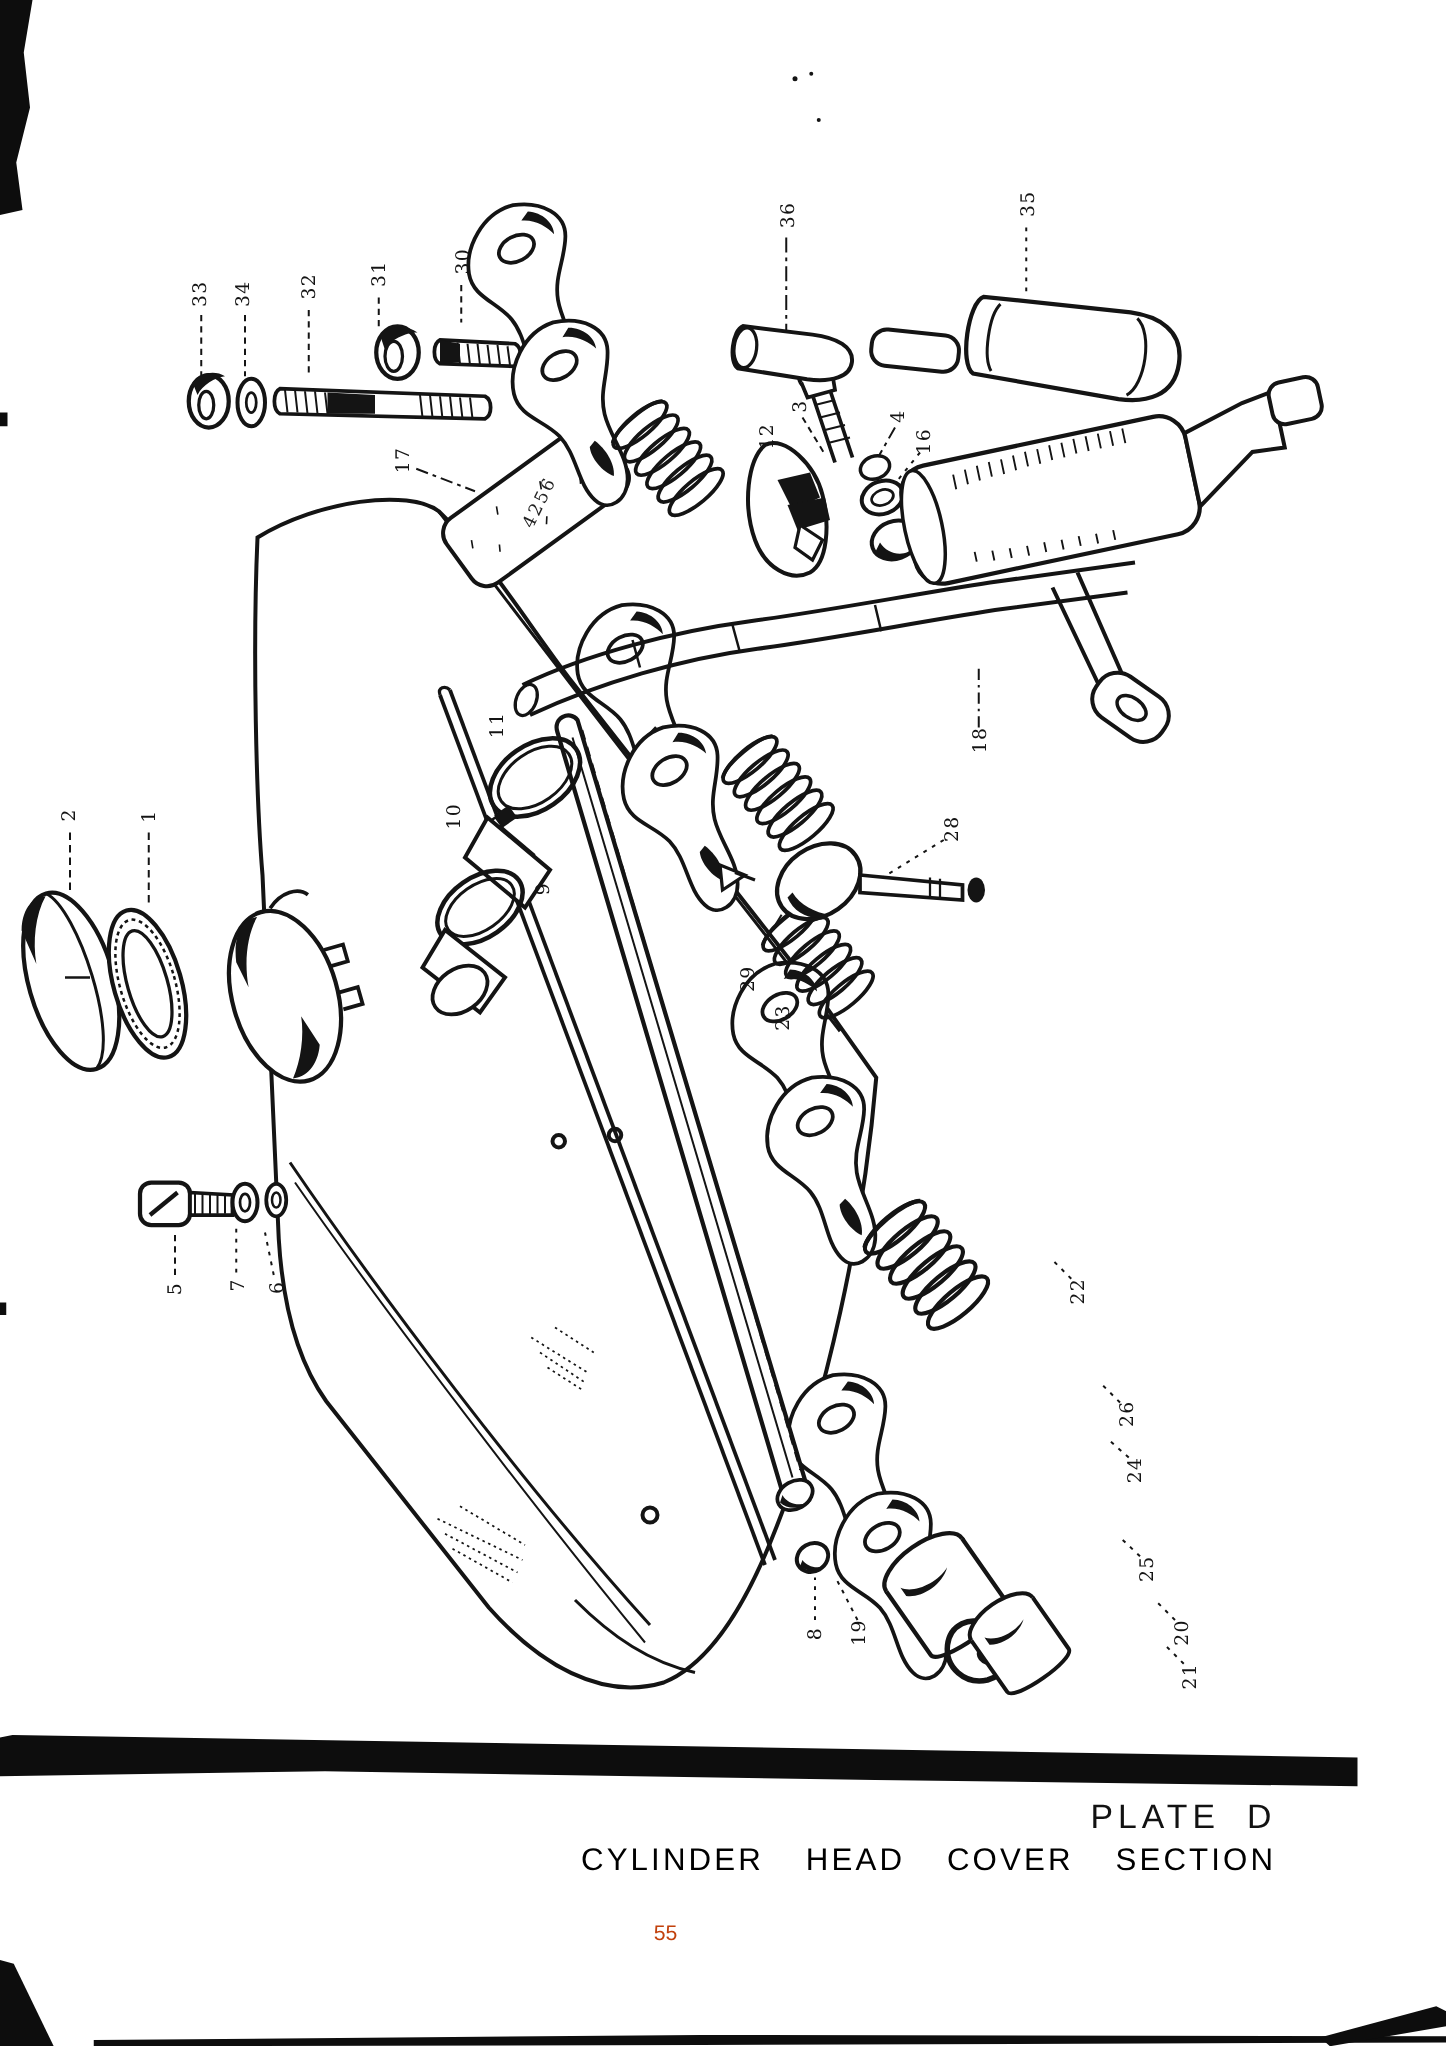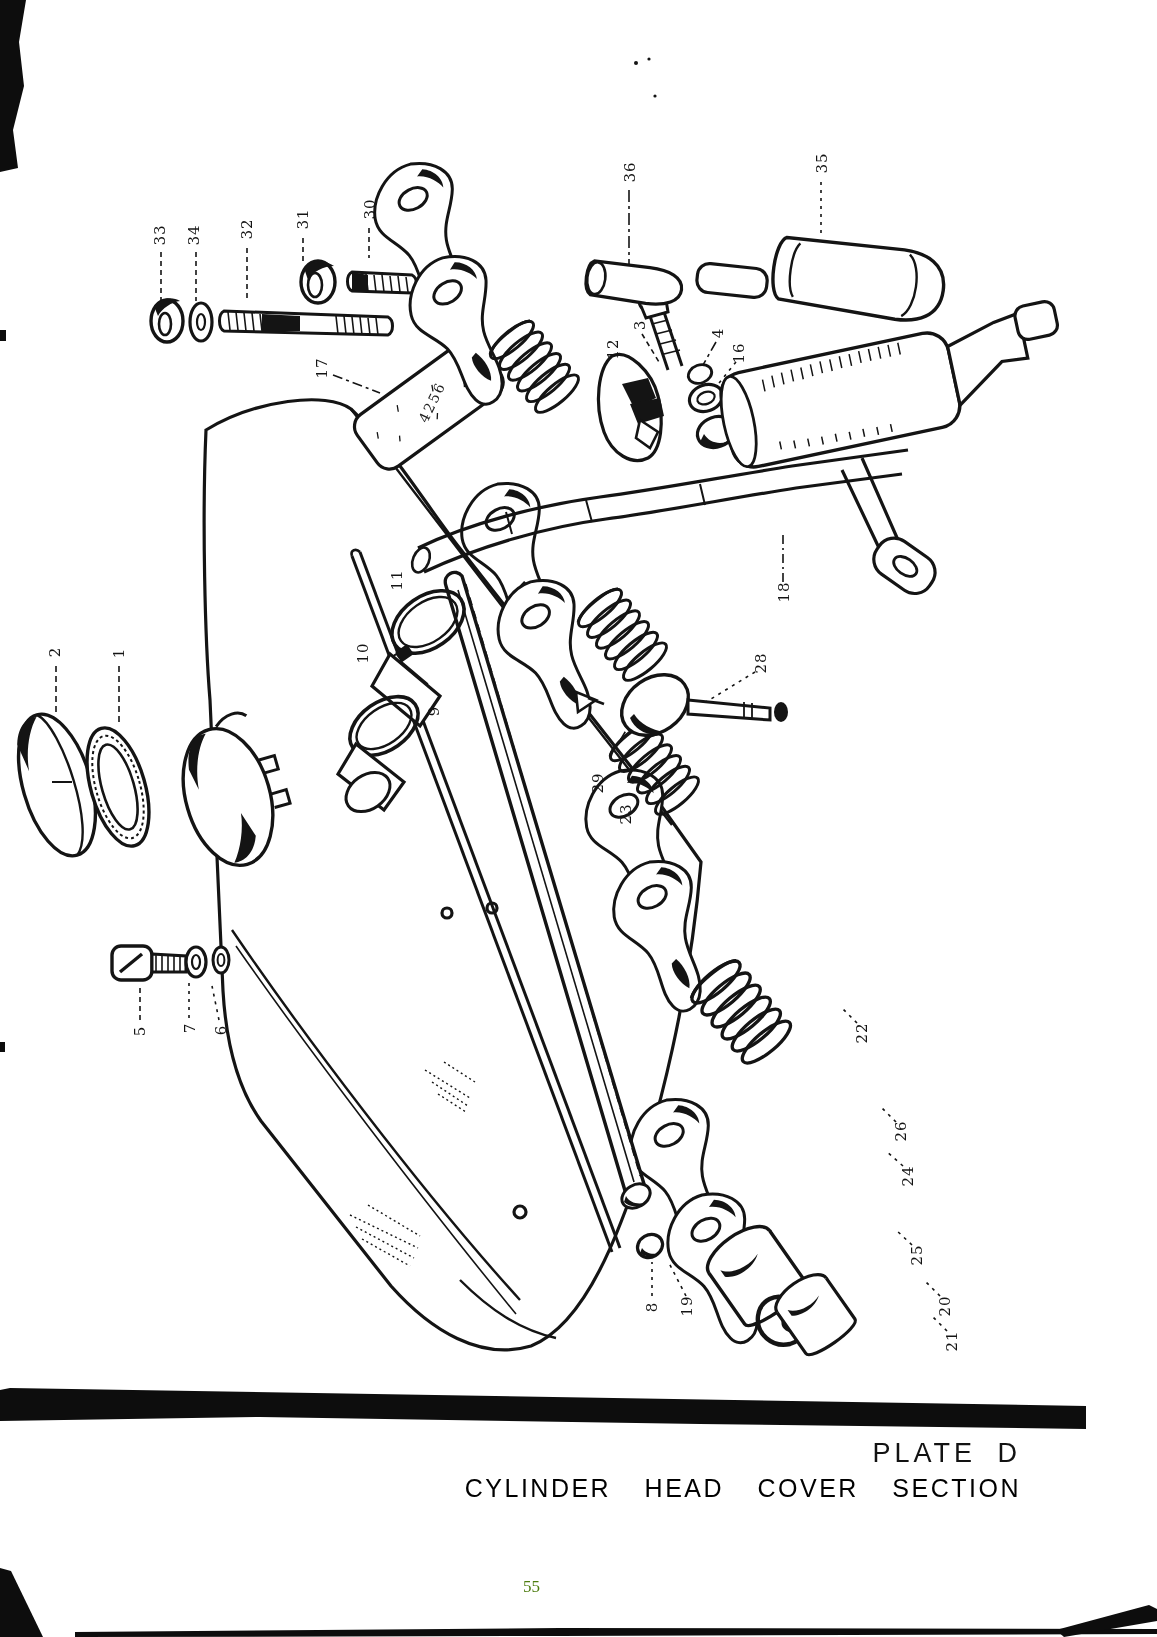--- a/index.html
+++ b/index.html
@@ -44,24 +44,23 @@
     position:absolute;
     right:136px;top:1474px;
     font-size:25px;
     letter-spacing:2.5px;
     word-spacing:24px;
     color:#000000;
   }
   .page-number{
     position:absolute;
     left:523px;top:1537px;
-    font-family:Liberation Serif, serif;
+    font-family:Liberation Sans, sans-serif;
     font-size:17px;
-    color:#4d7c0f;
-    margin-top:40px;
+    color:#c2410c;
   }
 </style>
 </head>
 <body>
 
 <div class="page">
 
 <svg width="1157" height="1637" viewBox="0 0 1157 1637">
   <defs>
     <g id="rocker">

